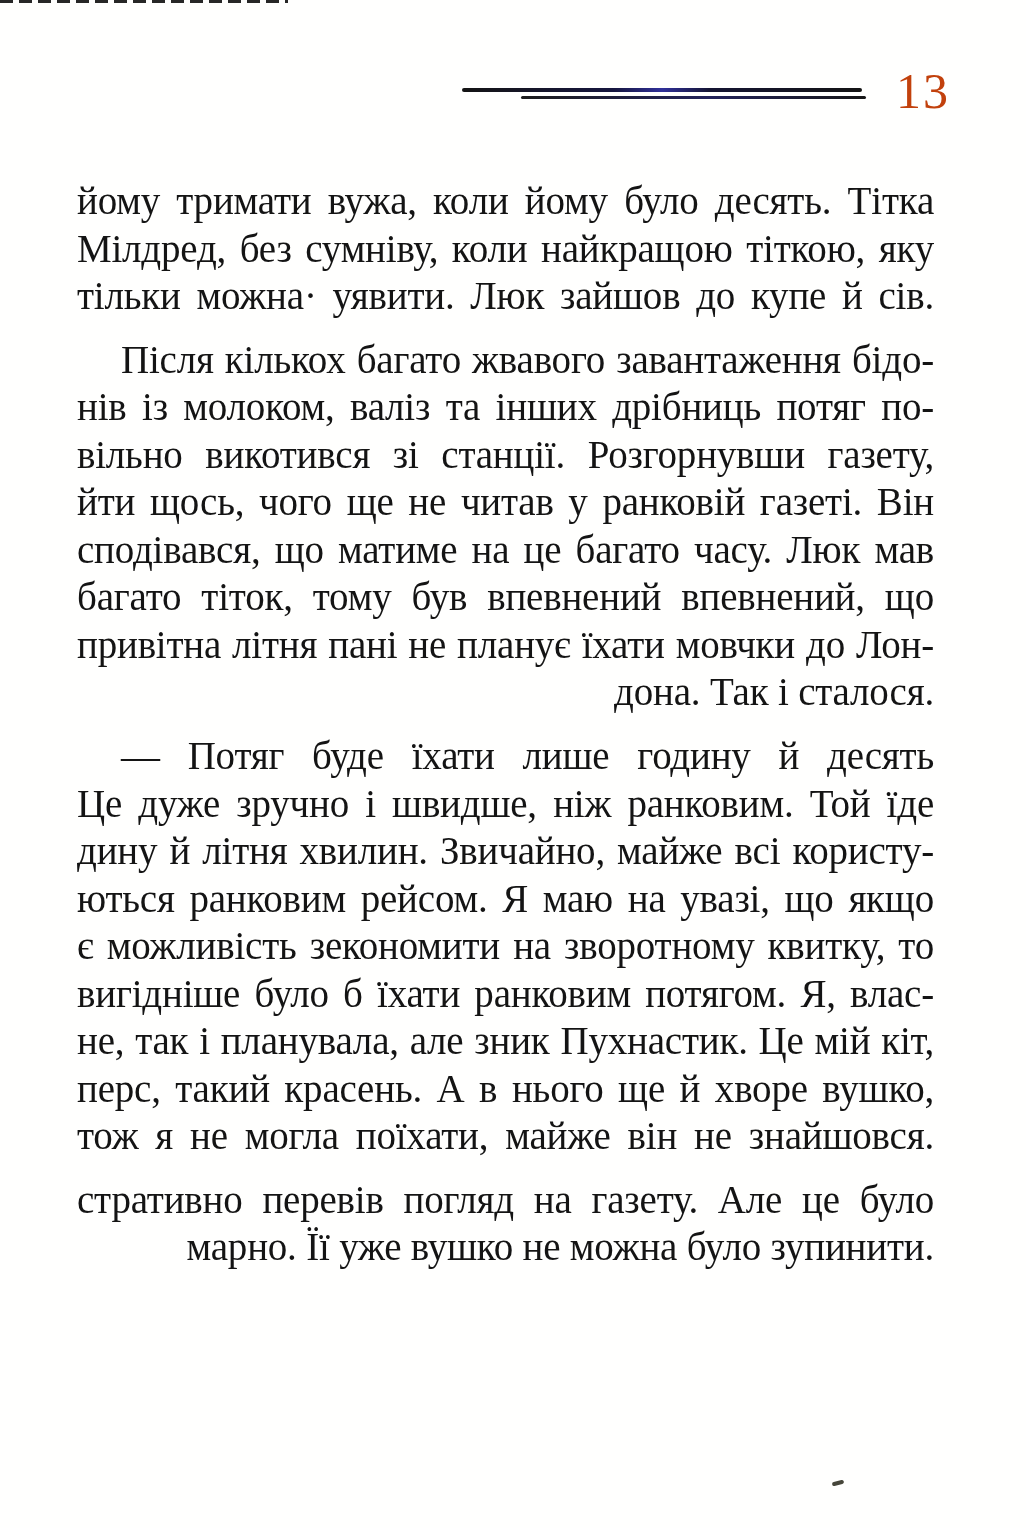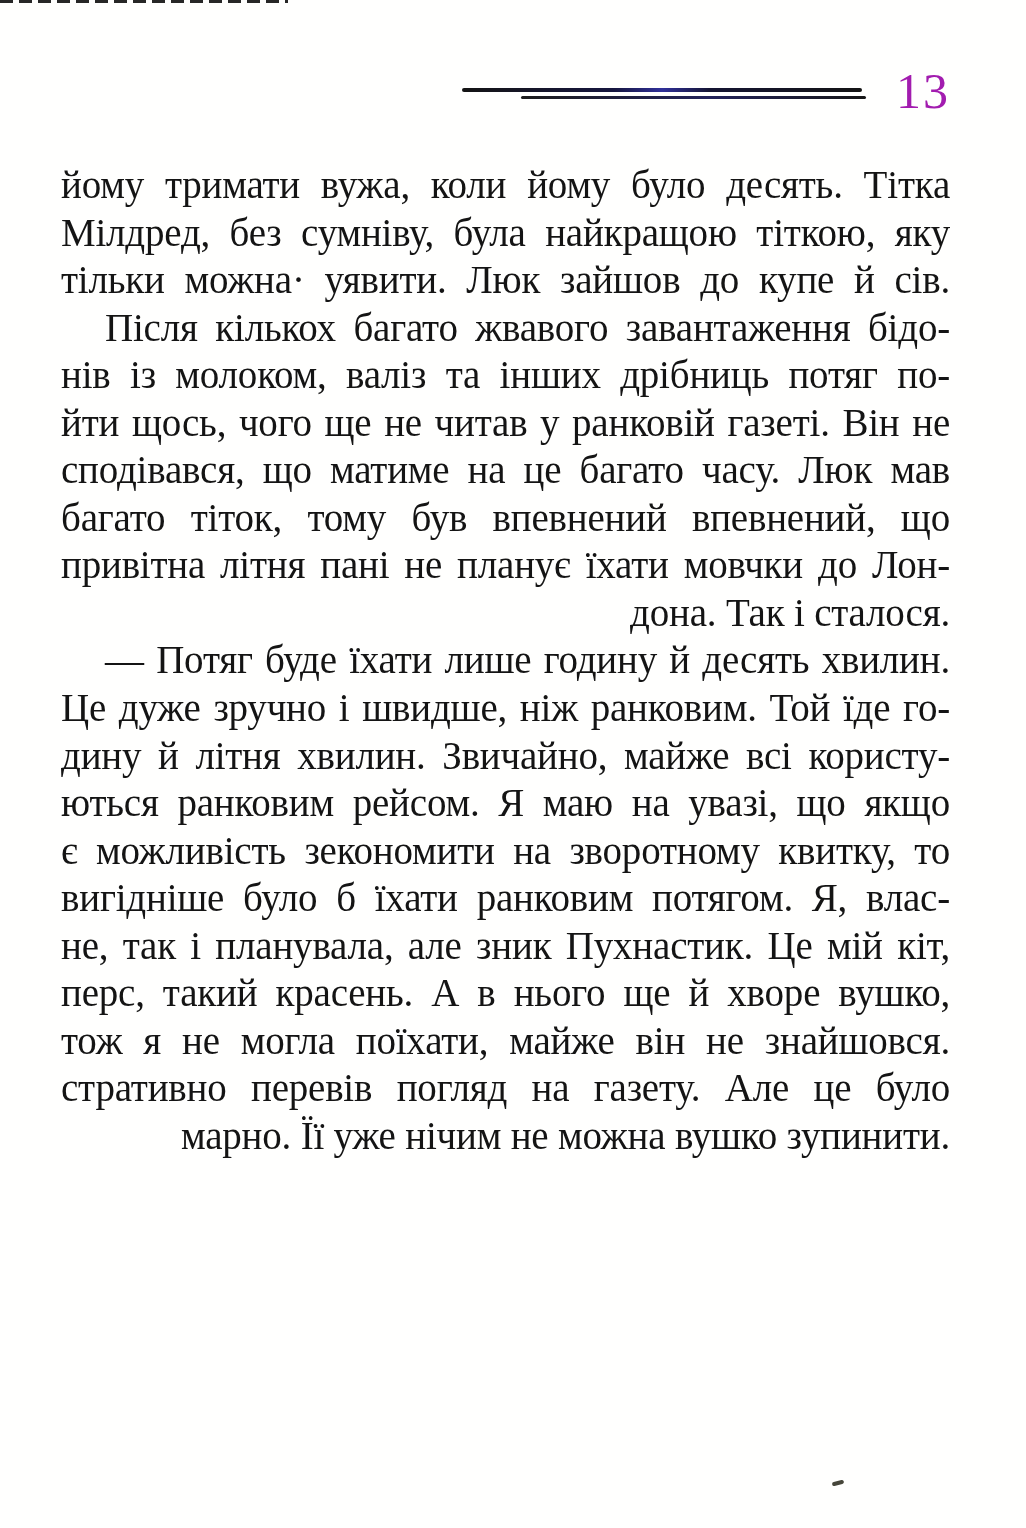--- a/index.html
+++ b/index.html
@@ -36,34 +36,34 @@
     left: 578px; top: 102px; width: 288px; height: 3px;
     background: repeating-linear-gradient(90deg, #272727 0px, #272727 13px, rgba(255,255,255,0) 13px, rgba(255,255,255,0) 19px);
   }
   #page-number {
     position: absolute;
     top: 66px;
     right: 76px;
     font-size: 50px;
     line-height: 1;
     letter-spacing: 2px;
-    color: #a21caf;
+    color: #c2410c;
   }
 
   
   #page-text {
     position: absolute;
     left: 61px;
     top: 161px;
     width: 889px;
     font-size: 39px;
     line-height: 47.55px;
     letter-spacing: -0.2px;
   }
-  .paragraph { margin: 0; }
+  .paragraph { margin: 16px; }
   .line {
     height: 47.55px;
     overflow: hidden;
     text-align: right;
     white-space: normal;
   }
   .line.j {
     text-align: justify;
     text-align-last: justify;
     text-justify: inter-word;
@@ -89,44 +89,45 @@
 
   <div class="header-rule" id="rule-1"></div>
   <div class="header-rule" id="rule-2"></div>
   <div id="rule-3"></div>
 
   <div id="page-number">13</div>
 
   <div id="page-text">
       <div class="paragraph">
         <div class="line j">йому тримати вужа, коли йому було десять. Тітка</div>
-        <div class="line j">Мілдред, без сумніву, була найкращою тіткою, яку</div>
+        <div class="line j">Мілдред, без сумніву, коли найкращою тіткою, яку</div>
         <div class="line j">тільки можна· уявити. Люк зайшов до купе й сів.</div>
       </div>
       <div class="paragraph">
         <div class="line j ind">Після кількох багато жвавого завантаження бідо-</div>
         <div class="line j">нів із молоком, валіз та інших дрібниць потяг по-</div>
+        <div class="line j">вільно викотився зі станції. Розгорнувши газету,</div>
         <div class="line j">йти щось, чого ще не читав у ранковій газеті. Він не</div>
         <div class="line j">сподівався, що матиме на це багато часу. Люк мав</div>
         <div class="line j">багато тіток, тому був впевнений впевнений, що</div>
         <div class="line j">привітна літня пані не планує їхати мовчки до Лон-</div>
         <div class="line">дона. Так і сталося.</div>
       </div>
       <div class="paragraph">
         <div class="line j ind">— Потяг буде їхати лише годину й десять хвилин.</div>
         <div class="line j">Це дуже зручно і швидше, ніж ранковим. Той їде го-</div>
         <div class="line j">дину й літня хвилин. Звичайно, майже всі користу-</div>
         <div class="line j">ються ранковим рейсом. Я маю на увазі, що якщо</div>
         <div class="line j">є можливість зекономити на зворотному квитку, то</div>
         <div class="line j">вигідніше було б їхати ранковим потягом. Я, влас-</div>
         <div class="line j">не, так і планувала, але зник Пухнастик. Це мій кіт,</div>
         <div class="line j">перс, такий красень. А в нього ще й хворе вушко,</div>
         <div class="line j">тож я не могла поїхати, майже він не знайшовся.</div>
       </div>
       <div class="paragraph">
         <div class="line j">стративно перевів погляд на газету. Але це було</div>
-        <div class="line">марно. Її уже нічим не можна вушко зупинити.</div>
+        <div class="line">марно. Її уже вушко не можна було зупинити.</div>
       </div>
     </div>
 
   <div id="ink-speck"></div>
 
 </div>
 
 </body></html>

